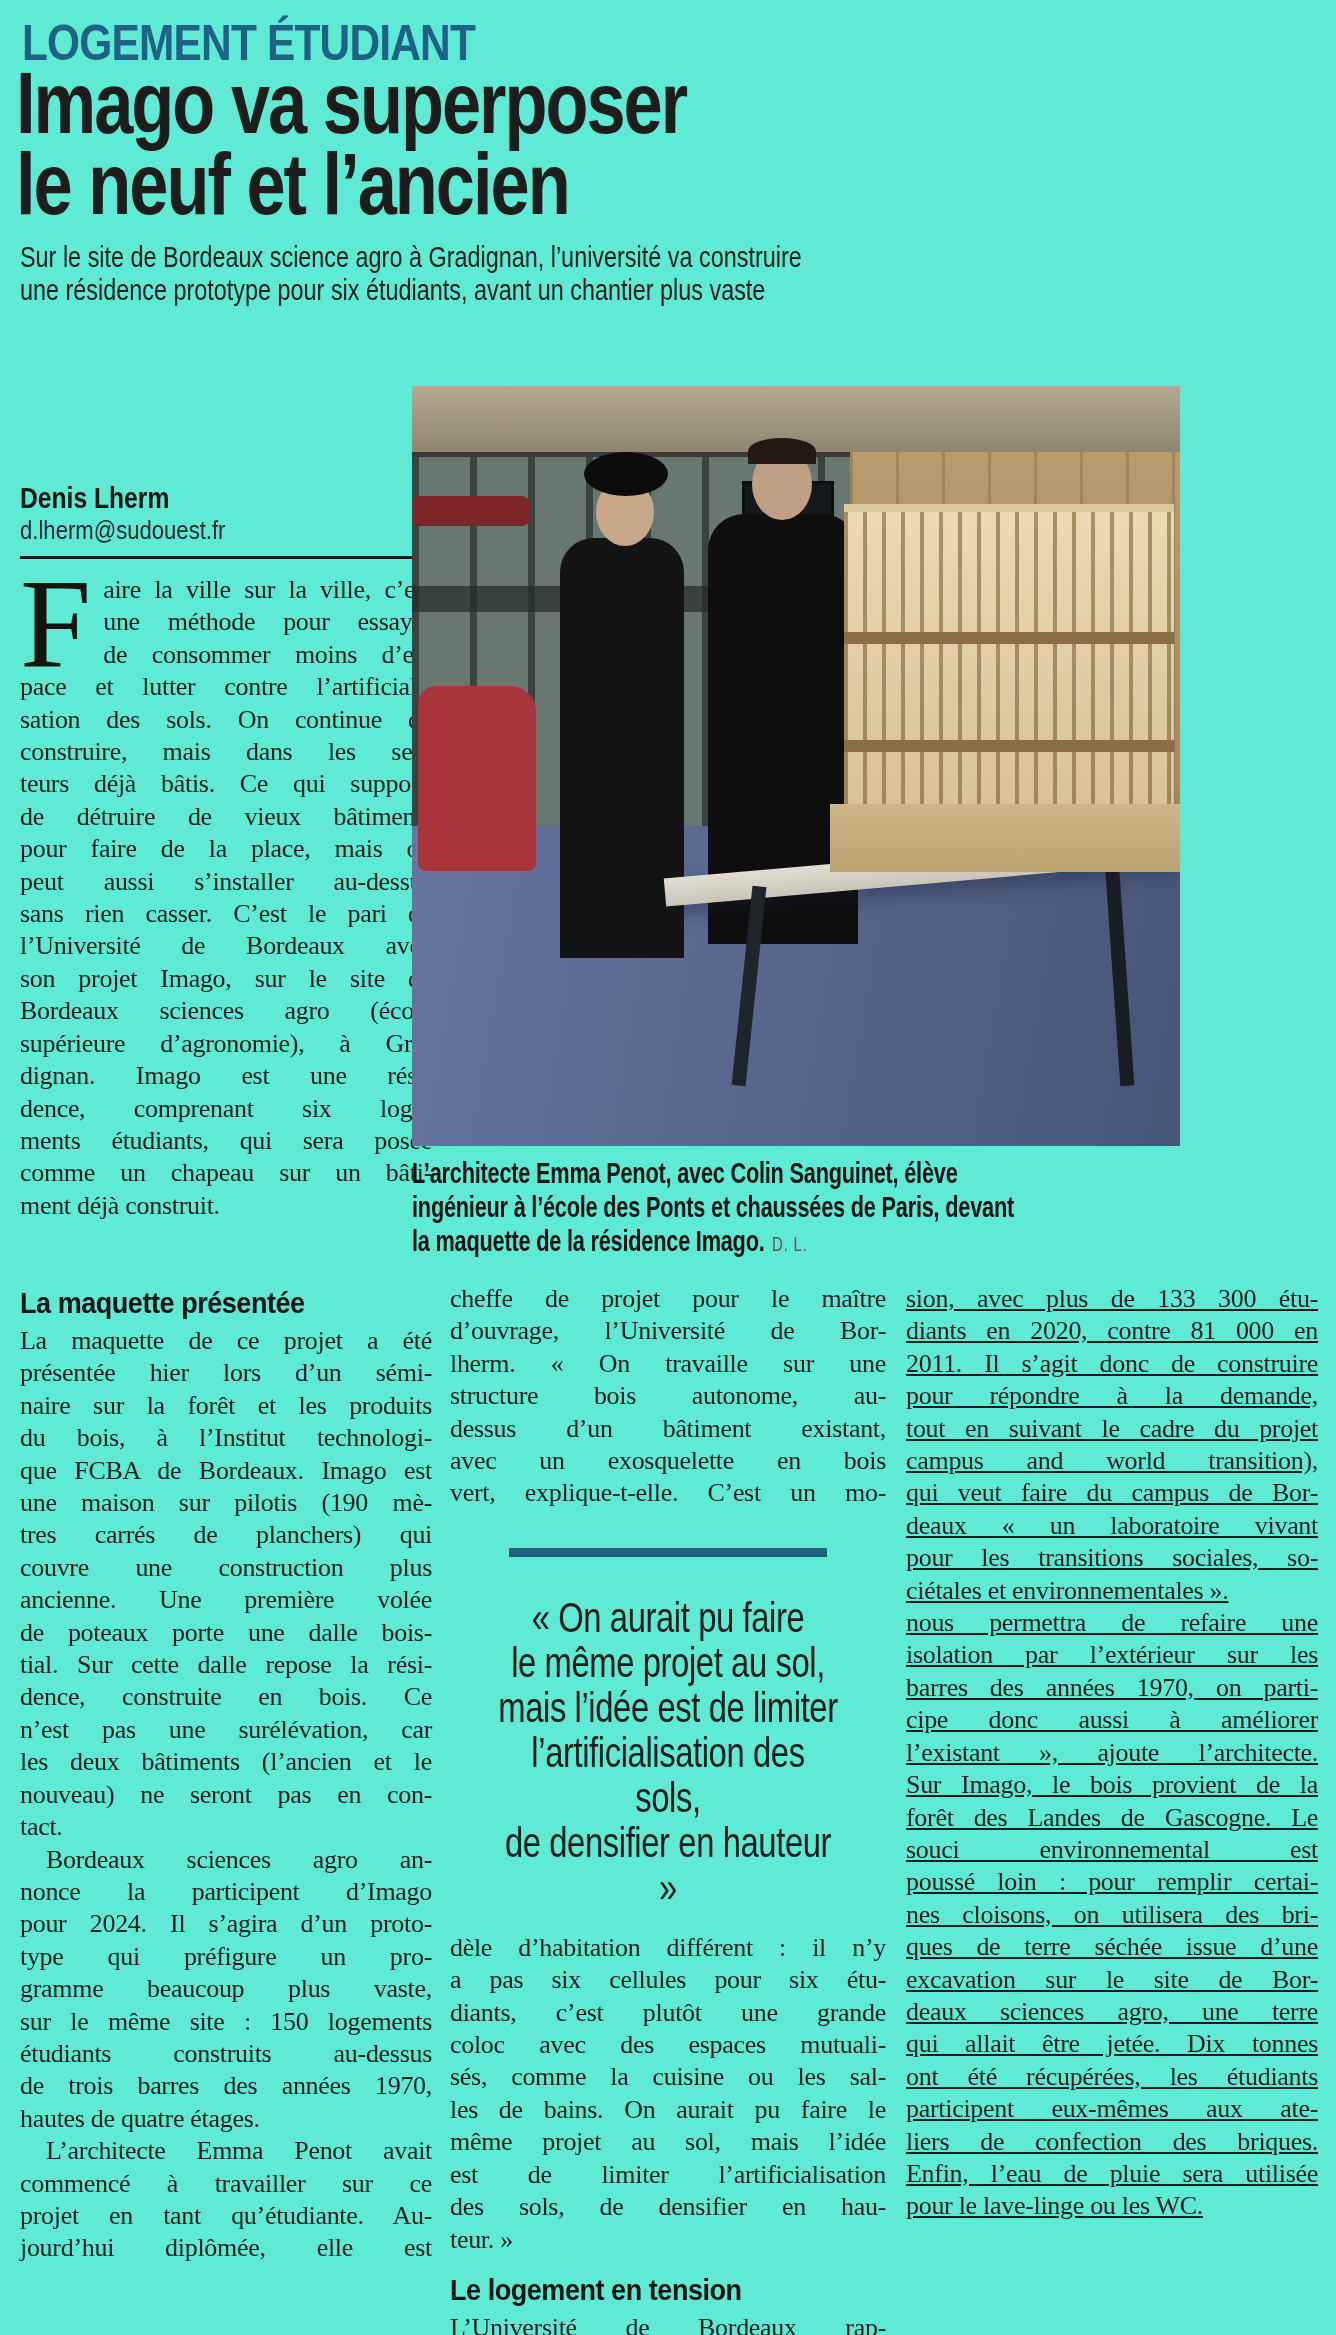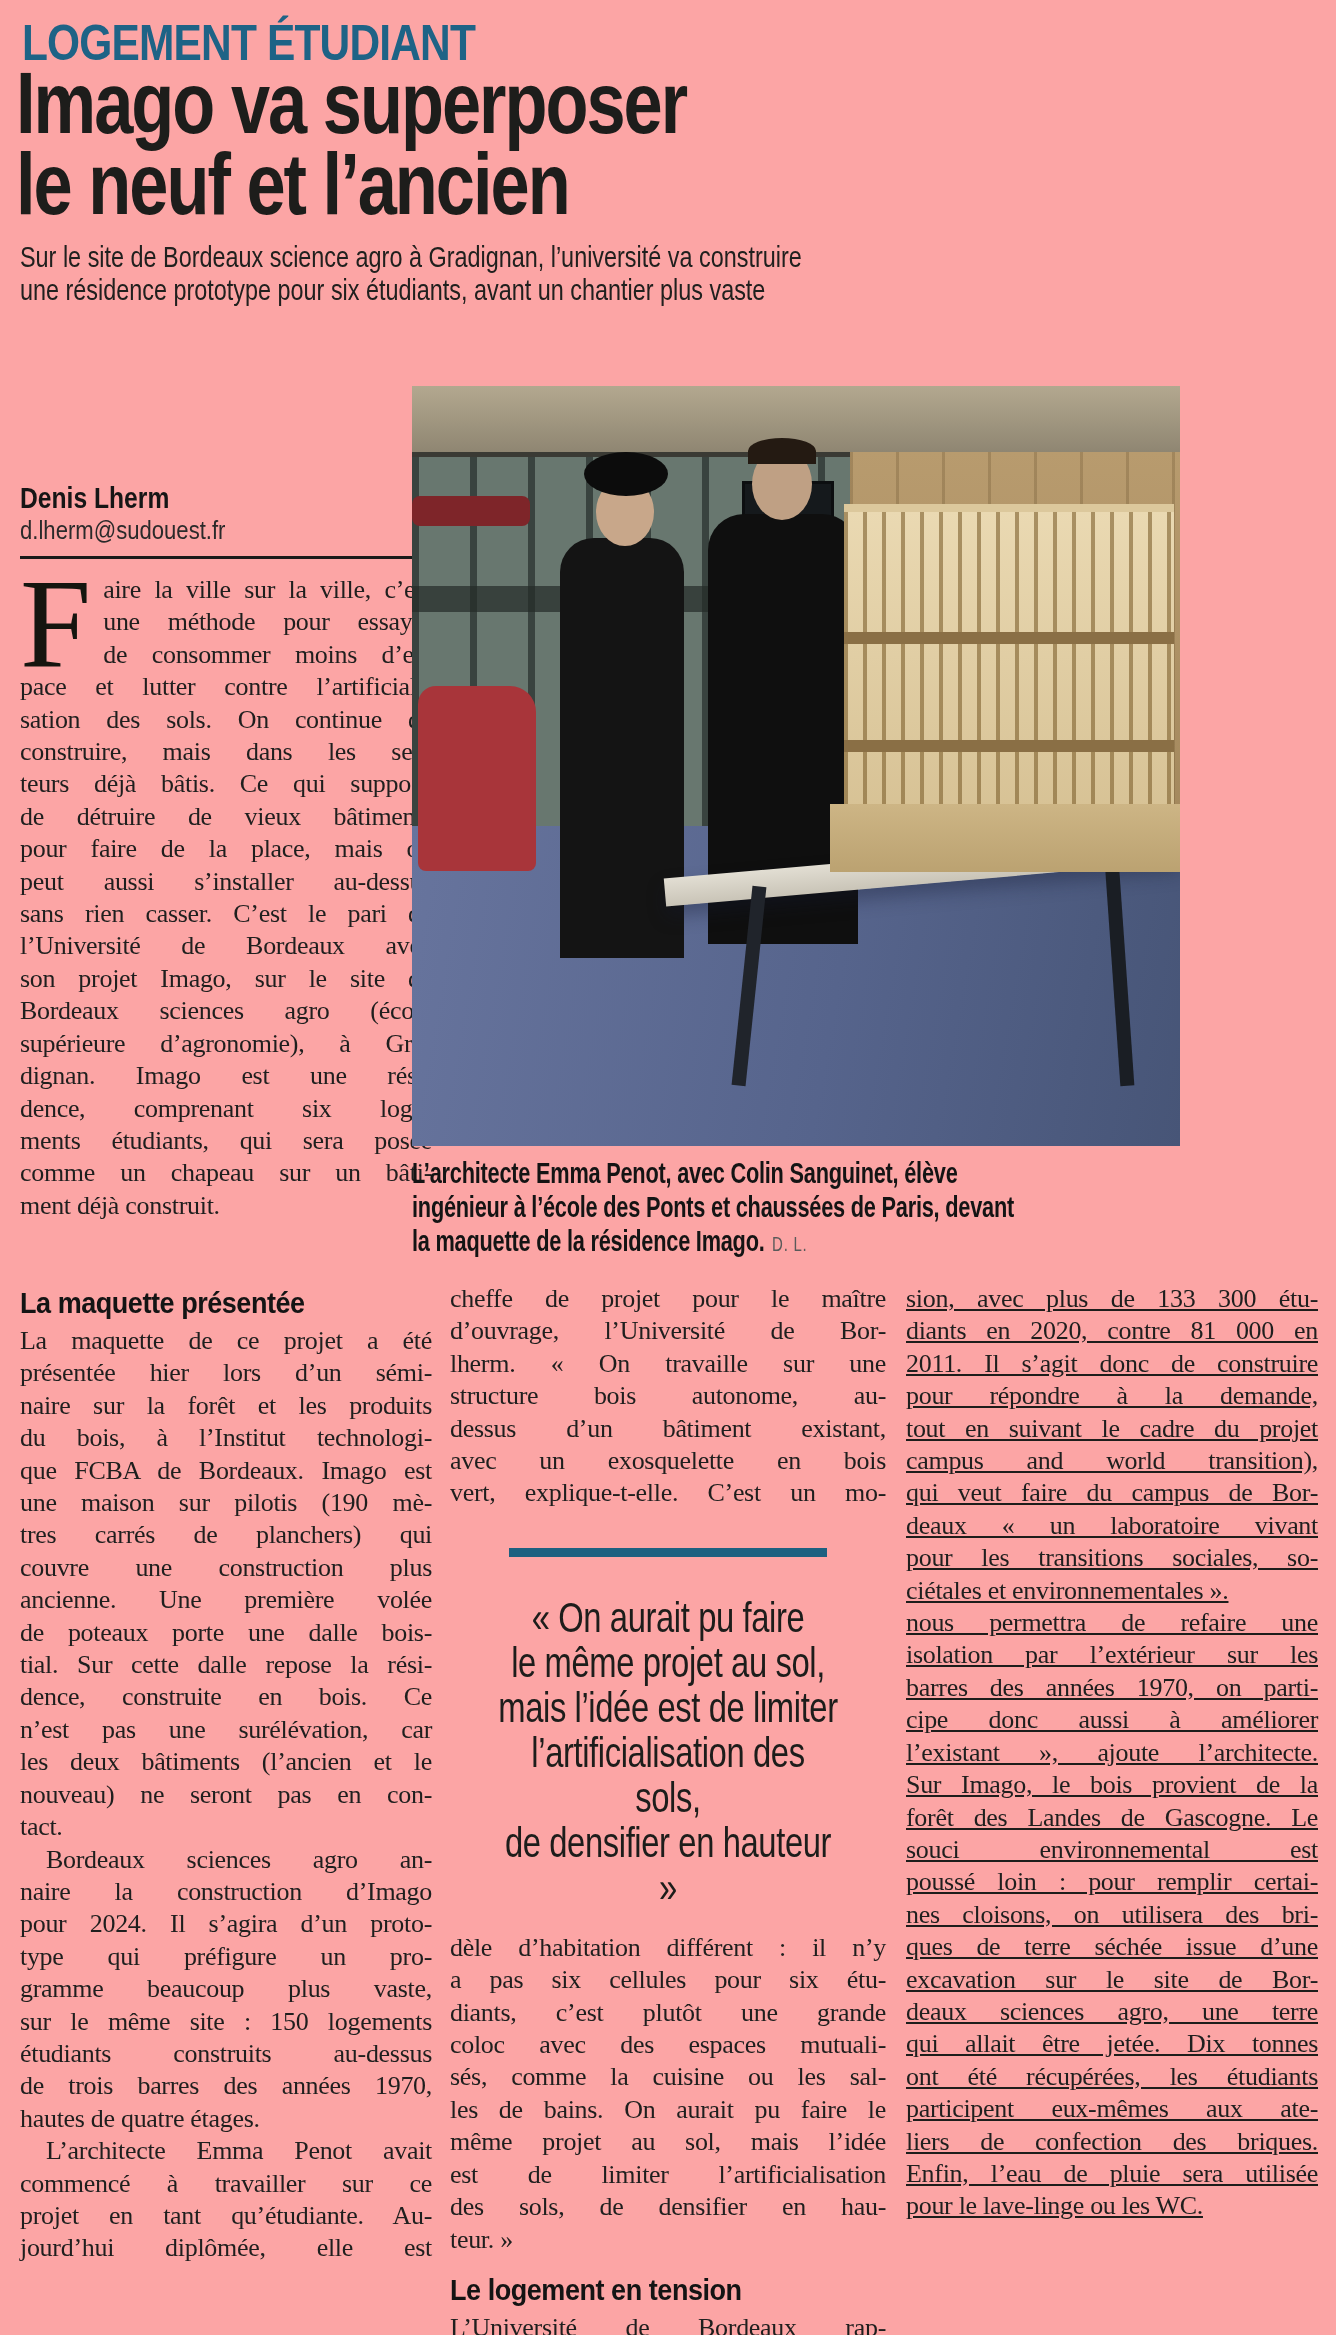--- a/index.html
+++ b/index.html
@@ -1,17 +1,17 @@
 <!DOCTYPE html>
 <html><head>
 <meta charset="utf-8">
 <style>
   html,body{margin:0;padding:0;background:#e8e8e8;}
   .page{
-    position:relative;width:1336px;height:2335px;background:#fca5a5;
+    position:relative;width:1336px;height:2335px;background:#5eead4;
     margin:0 auto;overflow:hidden;color:#1d1d1b;
     font-family:"Liberation Serif", serif;
   }
   
   .kicker{
     position:absolute;left:22px;top:14px;white-space:nowrap;
     font-family:"Liberation Sans", sans-serif;font-weight:bold;font-size:50px;
     color:#1e6386;letter-spacing:-1px;transform:scaleX(.85);transform-origin:0 0;
   }
   .headline{
@@ -199,21 +199,21 @@
         <div class="line">couvre une construction plus</div>
         <div class="line">ancienne. Une première volée</div>
         <div class="line">de poteaux porte une dalle bois-</div>
         <div class="line">tial. Sur cette dalle repose la rési-</div>
         <div class="line">dence, construite en bois. Ce</div>
         <div class="line">n’est pas une surélévation, car</div>
         <div class="line">les deux bâtiments (l’ancien et le</div>
         <div class="line">nouveau) ne seront pas en con-</div>
         <div class="line last">tact.</div>
         <div class="line indent">Bordeaux sciences agro an-</div>
-        <div class="line">naire la construction d’Imago</div>
+        <div class="line">nonce la participent d’Imago</div>
         <div class="line">pour 2024. Il s’agira d’un proto-</div>
         <div class="line">type qui préfigure un pro-</div>
         <div class="line">gramme beaucoup plus vaste,</div>
         <div class="line">sur le même site : 150 logements</div>
         <div class="line">étudiants construits au-dessus</div>
         <div class="line">de trois barres des années 1970,</div>
         <div class="line last">hautes de quatre étages.</div>
         <div class="line indent">L’architecte Emma Penot avait</div>
         <div class="line">commencé à travailler sur ce</div>
         <div class="line">projet en tant qu’étudiante. Au-</div>

